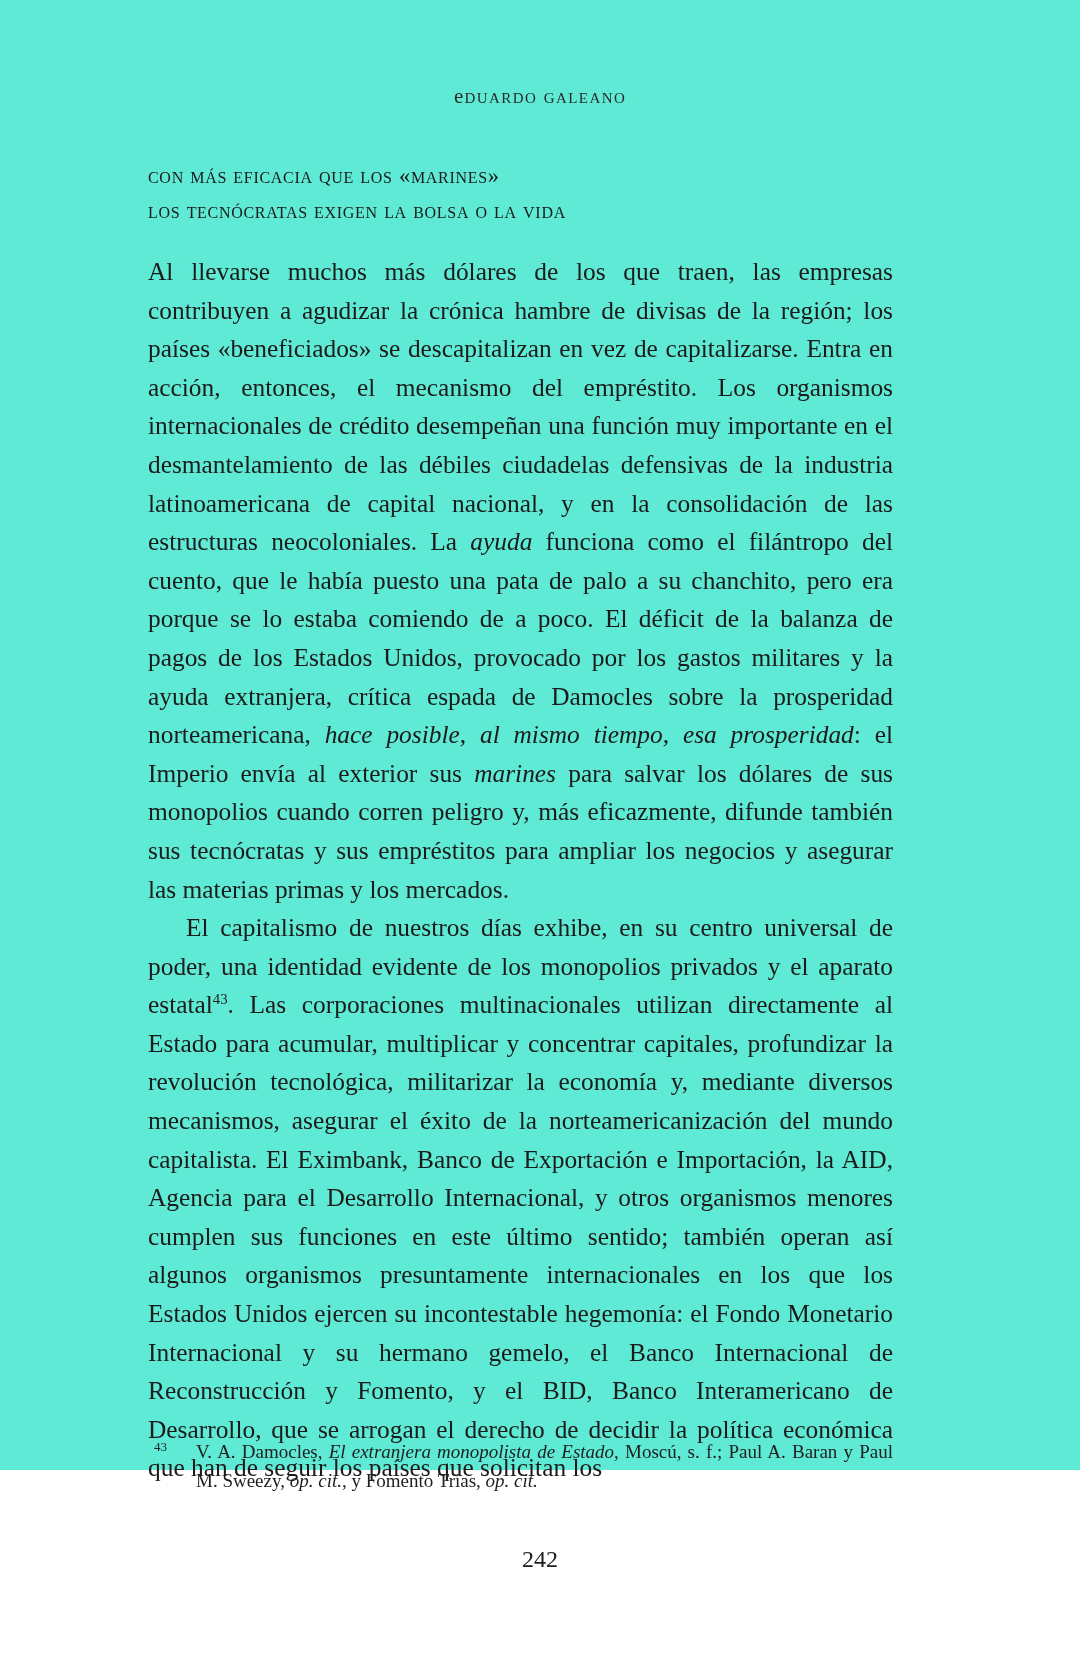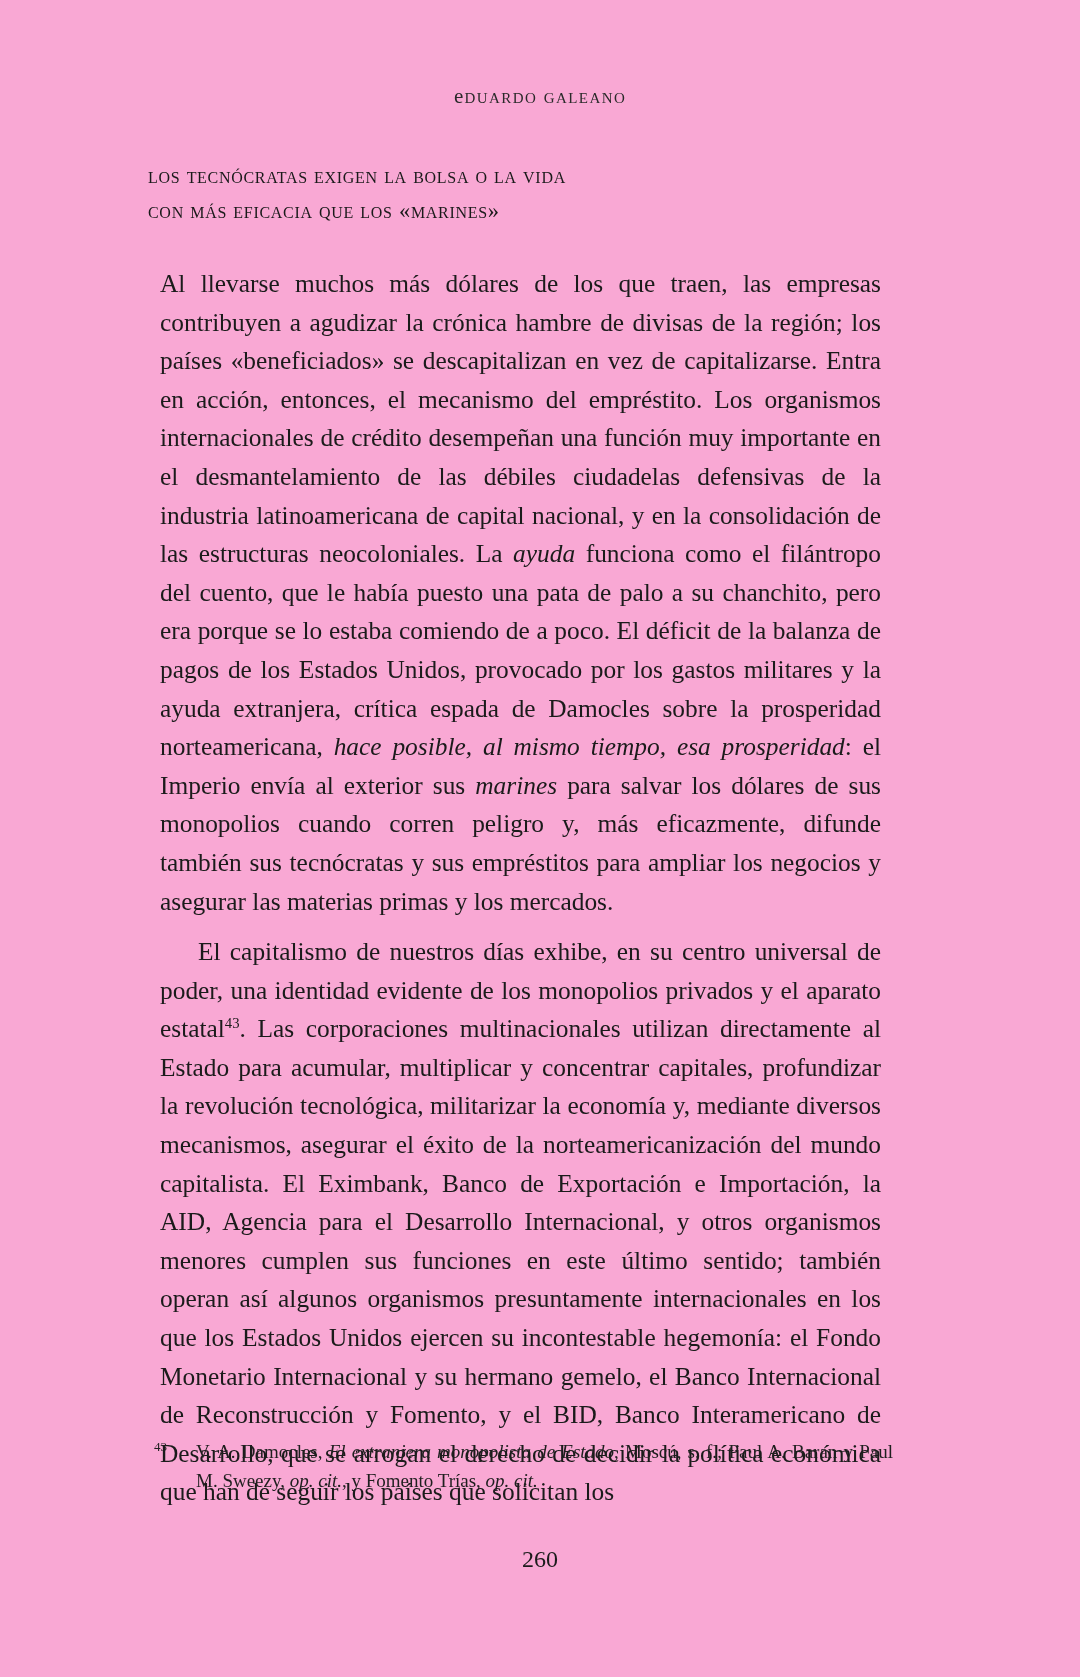--- a/index.html
+++ b/index.html
@@ -14,22 +14,22 @@
     position: relative;
     font-family: "Liberation Serif", "DejaVu Serif", serif;
     color: #1c1c1c;
     overflow: hidden;
   }
 
   .page {
     position: absolute;
     top: 0; left: 0;
     width: 1080px;
-    height: 1677px;
-    background: #f9a8d4;
+    height: 1470px;
+    background: #5eead4;
     box-sizing: border-box;
   }
 
   
   .running-head {
     position: absolute;
     top: 84px;
     left: 0;
     width: 1080px;
     text-align: center;
@@ -60,21 +60,21 @@
 
   
   .body-area {
     position: absolute;
     top: 252px;
     left: 148px;
     width: 745px;
   }
 
   .para {
-    margin: 12px;
+    margin: 0;
     font-size: 25.4px;
     line-height: 38.6px;
     text-align: justify;
     text-justify: inter-word;
     hyphens: manual;
     color: #1b1b1b;
     font-family: "Liberation Serif", "DejaVu Serif", serif;
   }
   .para.indent { text-indent: 38px; }
 
@@ -126,31 +126,31 @@
   }
 </style>
 </head>
 <body>
 
 <div class="page">
 
   <div class="running-head">Eduardo Galeano</div>
 
   <div class="section-heading">
+    <span class="hl">con más eficacia que los «marines»</span>
     <span class="hl">Los tecnócratas exigen la bolsa o la vida</span>
-    <span class="hl">con más eficacia que los «marines»</span>
   </div>
 
   <div class="body-area">
 
     <p class="para"><span>Al llevarse muchos más dólares de los que traen, las empresas contribuyen a agudizar la crónica hambre de divisas de la región; los países «beneficiados» se descapitalizan en vez de capitalizarse. Entra en acción, entonces, el mecanismo del empréstito. Los organismos internacionales de crédito desempeñan una función muy importante en el desmantelamiento de las débiles ciudadelas defensivas de la industria latinoamericana de capital nacional, y en la consolidación de las estructuras neocoloniales. La </span><em>ayuda</em><span> funciona como el filántropo del cuento, que le había puesto una pata de palo a su chanchito, pero era porque se lo estaba comiendo de a poco. El déficit de la balanza de pagos de los Estados Unidos, provocado por los gastos militares y la ayuda extranjera, crítica espada de Damocles sobre la prosperidad norteamericana, </span><em>hace posible, al mismo tiempo, esa prosperidad</em><span>: el Imperio envía al exterior sus </span><em>marines</em><span> para salvar los dólares de sus monopolios cuando corren peligro y, más eficazmente, difunde también sus tecnócratas y sus empréstitos para ampliar los negocios y asegurar las materias primas y los mercados.</span></p>
 
     <p class="para indent"><span>El capitalismo de nuestros días exhibe, en su centro universal de poder, una identidad evidente de los monopolios privados y el aparato estatal</span><sup class="fn-ref">43</sup><span>. Las corporaciones multinacionales utilizan directamente al Estado para acumular, multiplicar y concentrar capitales, profundizar la revolución tecnológica, militarizar la economía y, mediante diversos mecanismos, asegurar el éxito de la norteamericanización del mundo capitalista. El Eximbank, Banco de Exportación e Importación, la AID, Agencia para el Desarrollo Internacional, y otros organismos menores cumplen sus funciones en este último sentido; también operan así algunos organismos presuntamente internacionales en los que los Estados Unidos ejercen su incontestable hegemonía: el Fondo Monetario Internacional y su hermano gemelo, el Banco Internacional de Reconstrucción y Fomento, y el BID, Banco Interamericano de Desarrollo, que se arrogan el derecho de decidir la política económica que han de seguir los países que solicitan los</span></p>
 
   </div>
 
   <div class="footnotes">
     <div class="footnote"><span class="fn-num">43</span><span>V. A. Damocles, </span><em>El extranjera monopolista de Estado</em><span>, Moscú, s. f.; Paul A. Baran y Paul M. Sweezy, </span><em>op. cit.</em><span>, y Fomento Trías, </span><em>op. cit.</em></div>
   </div>
 
-  <div class="folio">260</div>
+  <div class="folio">242</div>
 
 </div>
 
 </body></html>

